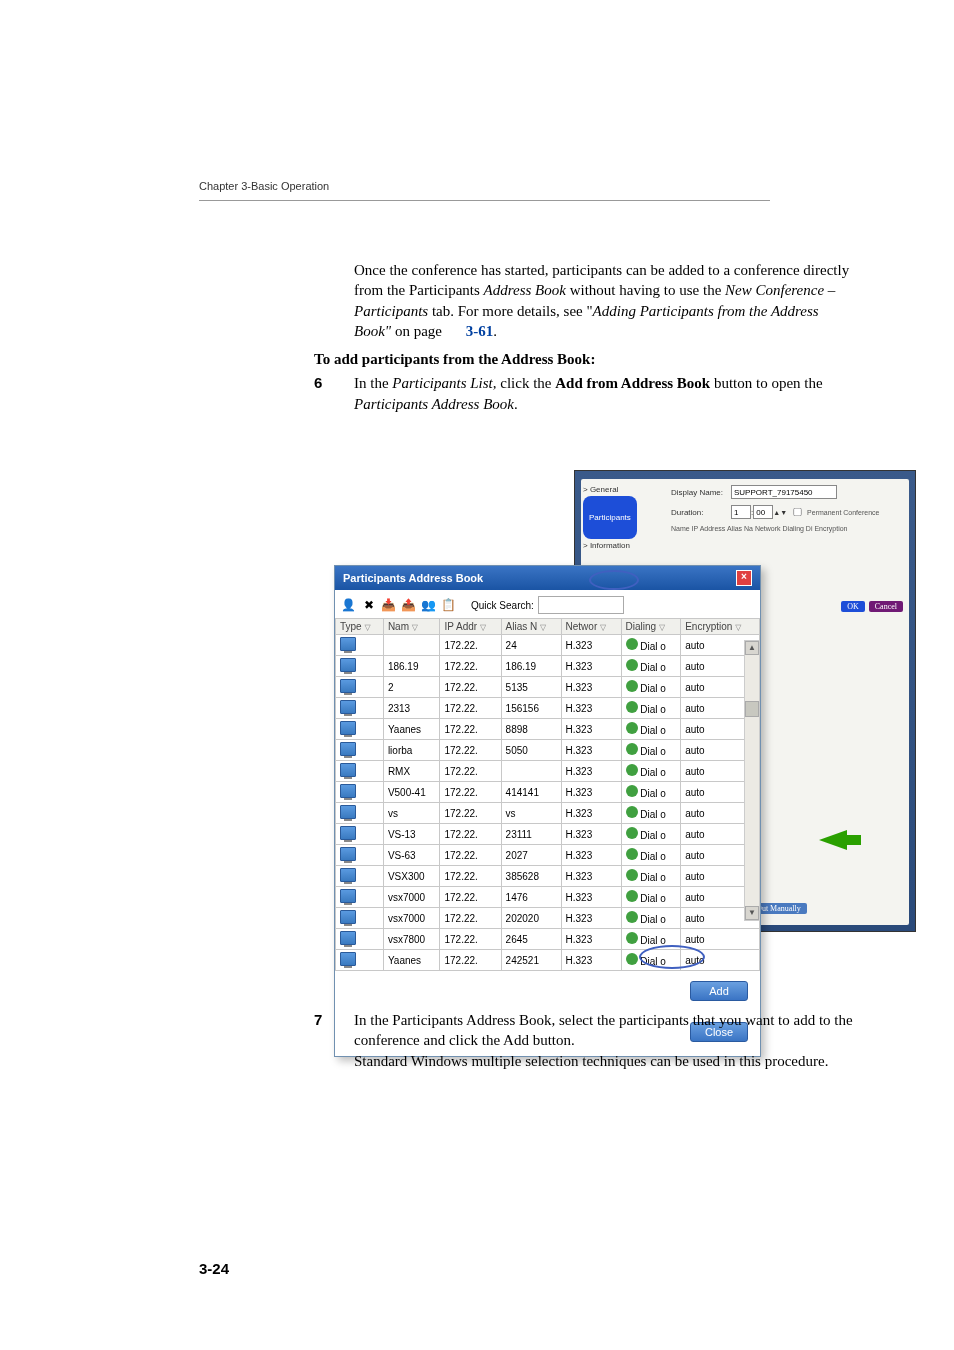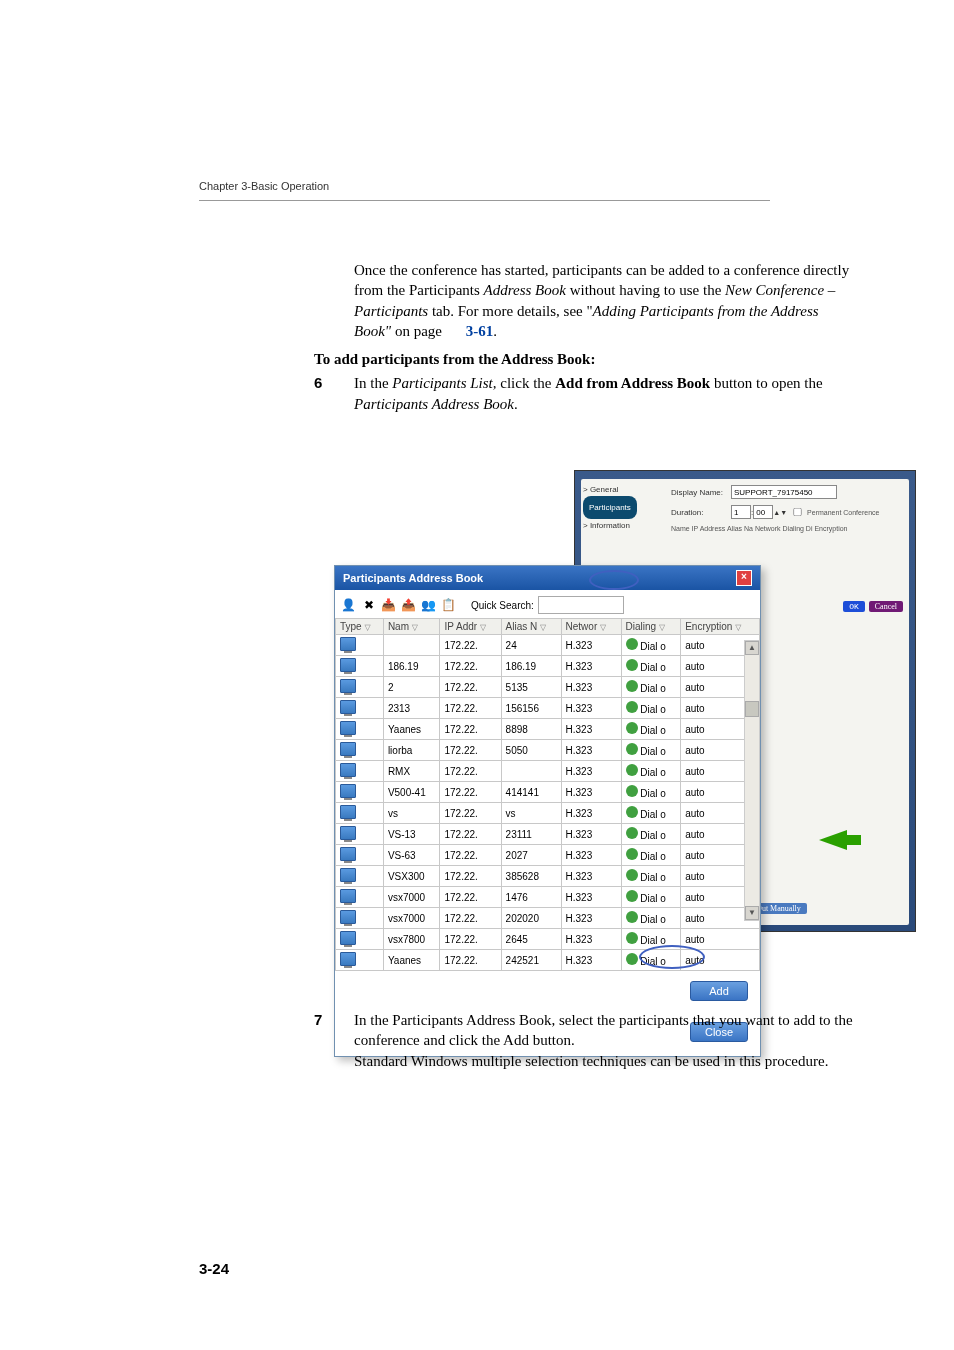--- a/index.html
+++ b/index.html
@@ -76,22 +76,22 @@
     top: 8px; left: 6px; right: 6px; bottom: 6px;
     background: #f4f4f0;
     border-radius: 2px;
   }
   .newconf-sidebar {
     position: absolute; top: 6px; left: 2px;
     font-family: Arial, sans-serif; font-size: 8px; color: #333;
   }
   .newconf-sidebar .general { }
   .newconf-sidebar .participants {
-    background: #0c4a6e; color: #fff; border-radius: 8px;
-    padding: 7px 6px; margin: 2px 0;
+    background: #1d4ed8; color: #fff; border-radius: 8px;
+    padding: 17px 6px; margin: 2px 0;
   }
   .newconf-fields {
     position: absolute; top: 6px; left: 90px; right: 10px;
     font-family: Arial, sans-serif; font-size: 8px; color: #333;
   }
   .newconf-fields .row { display:flex; align-items:center; margin-bottom:4px; }
   .newconf-fields .lbl { width: 60px; }
   .newconf-fields input {
     font-size: 8px; height: 12px; border: 1px solid #888;
     background: #fff; padding: 0 2px;
@@ -264,21 +264,21 @@
             <input type="checkbox" style="transform: scale(0.7);">
             <span class="newconf-tiny">Permanent Conference</span>
           </div>
           <div class="row newconf-tiny">Name   IP Address Alias Na  Network  Dialing Di Encryption</div>
         </div>
         <div class="newconf-bottom-btns">
           <div class="newconf-blue-btn">om Address Book</div>
           <div class="newconf-blue-btn" style="margin-top:6px;">Dial Out Manually</div>
         </div>
         <div style="position:absolute; top:116px; right:6px;">
-          <span class="newconf-blue-btn" style="background:#1d4ed8;font-family:Liberation Mono, monospace;">OK</span>
+          <span class="newconf-blue-btn" style="background:#1d4ed8;">OK</span>
           <span class="newconf-blue-btn" style="background:#701a75;">Cancel</span>
         </div>
       </div>
     </div>
 
     <div class="pab">
       <div class="pab-title">
         <span>Participants Address Book</span>
         <span class="pab-close">×</span>
       </div>

